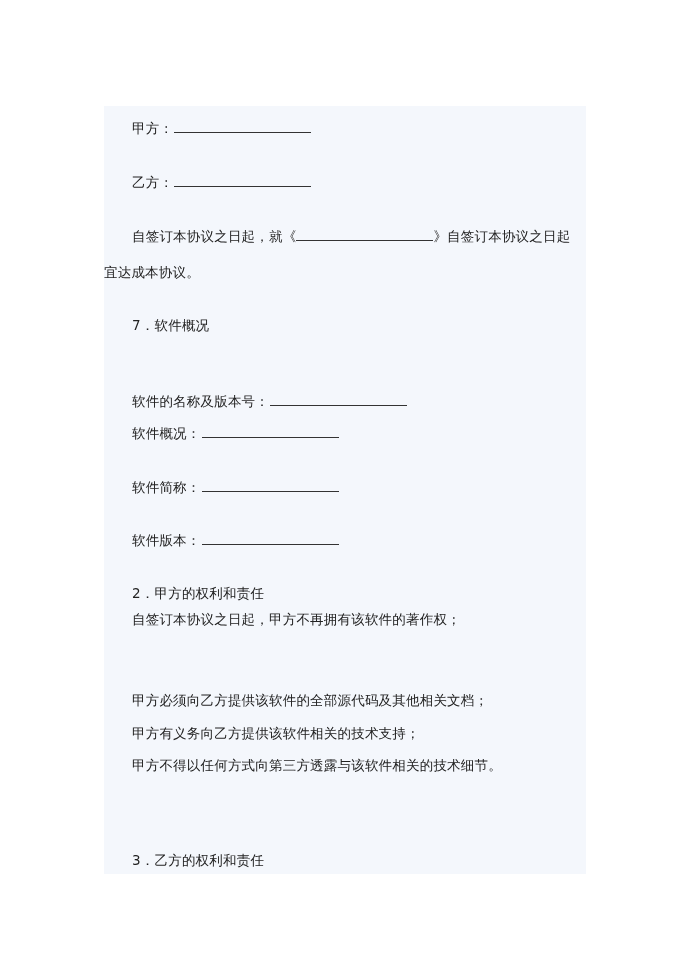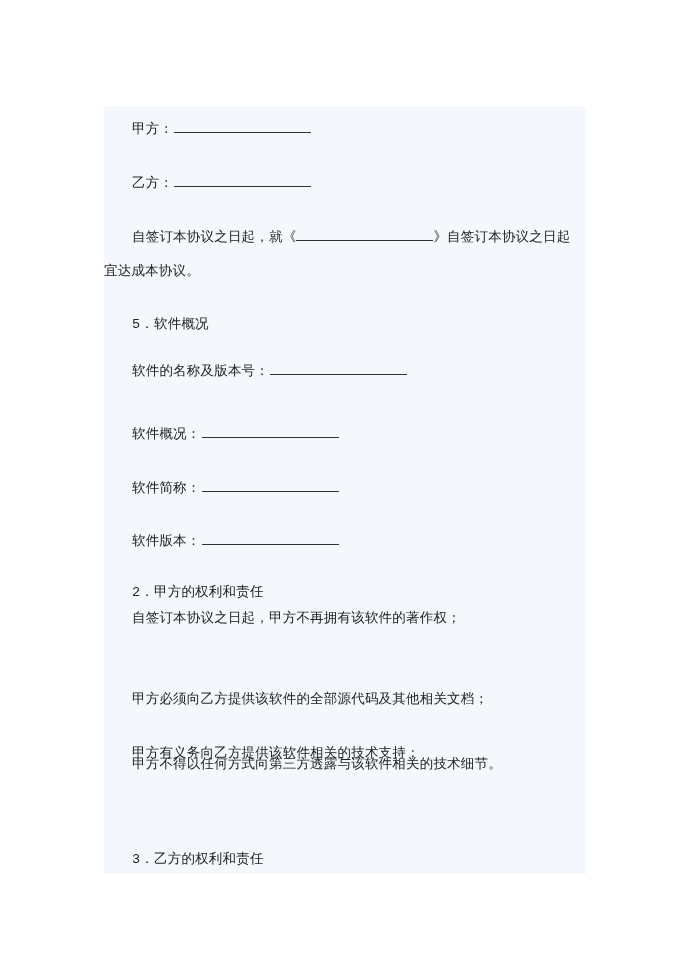--- a/index.html
+++ b/index.html
@@ -17,21 +17,20 @@
       width: 482px; height: 768px;
       background: #f4f7fc;
     }
     .line {
       position: absolute;
       left: 132px;
       font-size: 13.5px;
       line-height: 18px;
       white-space: nowrap;
       letter-spacing: 0.2px;
-      font-family: Liberation Mono, monospace;
     }
     .line.flush { left: 104px; }
     .blank {
       display: inline-block;
       width: 137px;
       border-bottom: 1px solid #333;
       height: 13px;
       vertical-align: baseline;
       margin-left: 1px;
     }
@@ -48,38 +47,38 @@
 <div class="line" style="top:173px">
   <span>乙方：</span><span class="blank"></span>
 </div>
 
 <div class="line" style="top:227px">
   <span>自签订本协议之日起，就《</span><span class="blank" style="margin-left:0"></span><span>》自签订本协议之日起</span>
 </div>
 
 <div class="line flush" style="top:263px">宜达成本协议。</div>
 
-<div class="line" style="top:316px">5．软件概况</div>
+<div class="line" style="top:316px">7．软件概况</div>
 
-<div class="line" style="top:361px">
+<div class="line" style="top:392px">
   <span>软件的名称及版本号：</span><span class="blank"></span>
 </div>
 
 <div class="line" style="top:424px">
   <span>软件概况：</span><span class="blank"></span>
 </div>
 
 <div class="line" style="top:478px">
   <span>软件简称：</span><span class="blank"></span>
 </div>
 
 <div class="line" style="top:531px">
   <span>软件版本：</span><span class="blank"></span>
 </div>
 
 <div class="line" style="top:584px">2．甲方的权利和责任</div>
 
 <div class="line" style="top:610px">自签订本协议之日起，甲方不再拥有该软件的著作权；</div>
 <div class="line" style="top:691px">甲方必须向乙方提供该软件的全部源代码及其他相关文档；</div>
-<div class="line" style="top:745px">甲方有义务向乙方提供该软件相关的技术支持；</div>
+<div class="line" style="top:724px">甲方有义务向乙方提供该软件相关的技术支持；</div>
 <div class="line" style="top:756px">甲方不得以任何方式向第三方透露与该软件相关的技术细节。</div>
 
 <div class="line" style="top:851px">3．乙方的权利和责任</div>
 
 </body></html>

